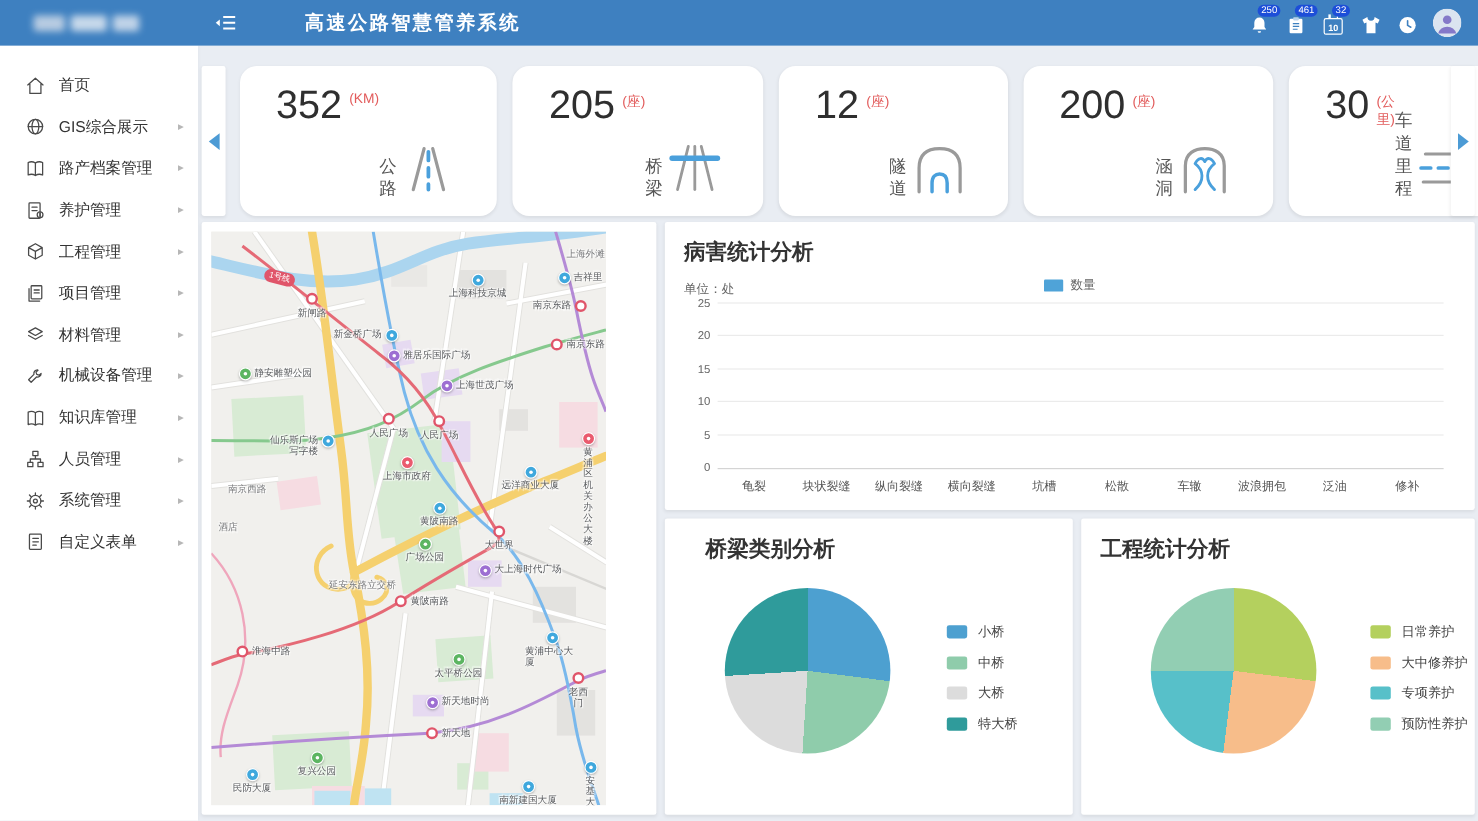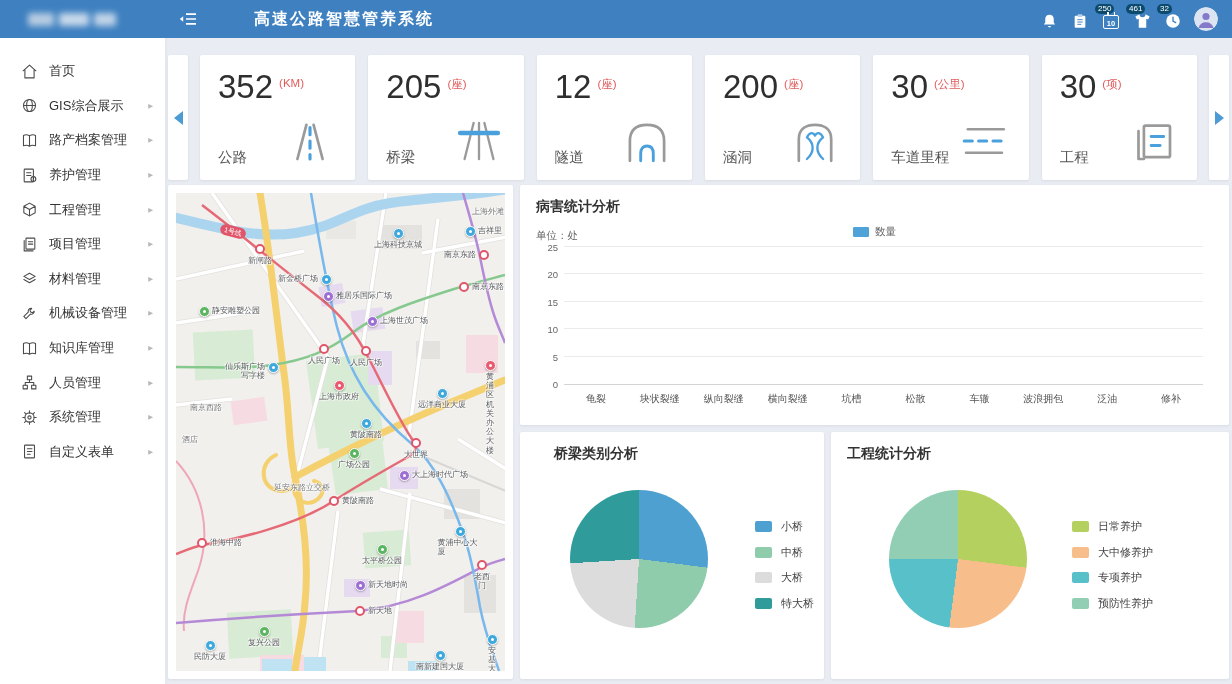--- a/index.html
+++ b/index.html
@@ -12,22 +12,22 @@
   .logo-blur { width:92px; height:20px; margin-left:14px; display:flex; gap:5px; align-items:center;
                filter:blur(3px); opacity:.85; }
   .logo-blur i { display:block; height:13px; border-radius:2px; background:#dfe8f2; }
   .logo-blur i:nth-child(1){ width:26px; background:#cdd9e8;}
   .logo-blur i:nth-child(2){ width:30px; }
   .logo-blur i:nth-child(3){ width:22px; background:#d7e2ef;}
   .fold { margin-left:22px; cursor:pointer; display:flex; align-items:center; }
   .htitle { color:#fff; font-size:16px; font-weight:bold; letter-spacing:2px; margin-left:20px; }
   .hicons { margin-left:auto; display:flex; align-items:center; gap:11px; }
   .hicon { position:relative; width:20px; height:22px; display:flex; align-items:flex-end; justify-content:center; cursor:pointer; }
-  .hbadge { position:absolute; top:-4px; left:9px; background:#0c4a6e; color:#fff; font-size:8px;
-            line-height:10px; padding:0 3px; border-radius:6px; white-space:nowrap;margin-left:47px; }
+  .hbadge { position:absolute; top:-4px; left:9px; background:#1d4ed8; color:#fff; font-size:8px;
+            line-height:10px; padding:0 3px; border-radius:6px; white-space:nowrap; }
   .cal { width:16px; height:14px; border:1.5px solid #fff; border-radius:2px; position:relative; margin-bottom:1px;
          display:flex; align-items:center; justify-content:center; }
   .cal::before, .cal::after { content:""; position:absolute; top:-4px; width:1.5px; height:3px; background:#fff; }
   .cal::before{ left:3px; } .cal::after{ right:3px; }
   .calday { color:#fff; font-size:7.5px; font-weight:bold; margin-top:2px; }
   .havatar { width:24px; height:24px; border-radius:50%; overflow:hidden; cursor:pointer; }
 
   
   .sidebar { position:absolute; left:0; top:38px; bottom:0; width:165px; background:#fff;
              padding-top:16px; box-shadow:1px 0 3px rgba(0,0,0,.04); z-index:4; }
@@ -41,66 +41,66 @@
   .main { position:absolute; left:165px; top:38px; right:0; bottom:0; padding:17px 3px 5px;
           display:flex; flex-direction:column; }
   .panel { background:#fff; border-radius:2px; box-shadow:0 1px 3px rgba(0,0,0,.07); }
 
   .stats-row { display:flex; gap:12px; height:125px; flex:none; }
   .arrow-strip { width:20px; background:#fff; border-radius:2px; box-shadow:0 1px 3px rgba(0,0,0,.07);
                  display:flex; align-items:center; justify-content:center; cursor:pointer; flex:none; }
   .tri-l { width:0; height:0; border-right:9px solid #4c9bd5; border-top:7px solid transparent; border-bottom:7px solid transparent; }
   .tri-r { width:0; height:0; border-left:9px solid #4c9bd5; border-top:7px solid transparent; border-bottom:7px solid transparent; }
   .stats-cards { flex:1; display:flex; gap:13px; min-width:0; }
-  .card { flex:1; background:#fff; border-radius:2px; box-shadow:0 1px 3px rgba(0,0,0,.07);
-          padding:15px 18px 13px; display:flex; flex-direction:column; justify-content:space-between; }
+  .card { flex:1; background:#fff; border-radius:14px; box-shadow:0 1px 3px rgba(0,0,0,.07);
+          padding:15px 30px 13px; display:flex; flex-direction:row; justify-content:space-between; }
   .cnum { display:flex; align-items:flex-start; }
   .cval { font-size:33px; color:#2f2f2f; line-height:1; }
   .cunit { font-size:11.5px; color:#e25b5b; margin:7px 0 0 6px; }
   .cbot { display:flex; align-items:flex-end; justify-content:space-between; }
   .clabel { font-size:14.5px; color:#555; }
   .cicon svg { width:54px; height:44px; }
 
   .content-row { display:flex; gap:7px; margin-top:5px; flex:1; min-height:0; }
 
   
-  .map-panel { width:345px; flex:none; padding:8px; }
+  .map-panel { width:379px; flex:none; padding:8px; }
   .map { position:relative; width:329px; height:478px; overflow:hidden; background:#f1f0ed; cursor:grab; }
   .map svg.base { position:absolute; left:0; top:0; }
   .map-label { position:absolute; font-size:8px; color:#57595c; line-height:1.15; white-space:pre-line; z-index:3;
                text-shadow:0 0 2px #fff,0 0 2px #fff,1px 1px 1px #fff,-1px -1px 1px #fff; }
   .poi-dot { position:absolute; width:11px; height:11px; border-radius:50%; border:1.5px solid #fff; z-index:2;
              box-shadow:0 1px 2px rgba(0,0,0,.25); }
   .poi-dot::after { content:""; position:absolute; left:3px; top:3px; width:3px; height:3px; border-radius:50%; background:#fff; }
   .poi-metro { position:absolute; width:10px; height:10px; border-radius:50%; background:#fff; border:2px solid #e0556a; z-index:2; }
   .map-badge { position:absolute; background:#e0556a; color:#fff; font-size:7px; line-height:1; padding:2px 4px;
                border-radius:6px; transform:rotate(14deg); z-index:2; }
 
   
   .right-col { flex:1; display:flex; flex-direction:column; gap:7px; min-width:0; }
   .bar-panel { height:240px; flex:none; padding:13px 16px; }
-  .chart-title { font-size:14px; font-weight:bold; color:#333; }
+  .chart-title { font-size:18px; font-weight:bold; color:#333; }
   .bar-sub { position:relative; margin-top:9px; height:14px; }
   .bar-unit { font-size:10.5px; color:#666; }
   .bar-legend { position:absolute; left:0; right:0; top:0; display:flex; justify-content:center; align-items:center; gap:6px; }
   .bar-legend i { width:16px; height:10px; border-radius:1px; display:block; }
   .bar-legend span { font-size:10.5px; color:#666; }
   .plot { position:relative; margin:8px 10px 0 28px; height:138px; border-bottom:1px solid #d4d4d4; }
   .gline { position:absolute; left:0; right:0; height:1px; background:#ebebeb; }
   .ytick { position:absolute; left:-26px; width:20px; text-align:right; font-size:9.5px; color:#666; transform:translateY(50%); }
   .bars { position:absolute; left:0; right:0; top:0; bottom:0; display:flex; align-items:flex-end; }
   .bslot { flex:1; display:flex; justify-content:center; }
   .bar { width:25px; background:#4fa3d8; }
   .xlabels { display:flex; margin:7px 10px 0 28px; }
   .xlabels span { flex:1; text-align:center; font-size:10px; color:#555; }
 
   
   .pies-row { flex:1; display:flex; gap:7px; min-height:0; }
   .pie-panel { position:relative; padding:13px 16px; }
-  .pie-panel-1 { width:304px; flex:none;padding-left:34px; }
+  .pie-panel-1 { width:340px; flex:none;padding-left:34px; }
   .pie-panel-2 { flex:1; }
   .pie-circle { position:absolute; width:138px; height:138px; border-radius:50%; top:58px; }
   .pie-panel-1 .pie-circle { left:50px; }
   .pie-panel-2 .pie-circle { left:58px; }
   .legend-col { position:absolute; top:82px; }
   .pie-panel-1 .legend-col { left:235px; }
   .pie-panel-2 .legend-col { left:241px; }
   .lrow { display:flex; align-items:center; height:25.5px; }
   .lrow i { width:17px; height:11px; border-radius:2px; display:block; }
   .lrow span { font-size:11px; color:#444; margin-left:9px; white-space:nowrap; }

